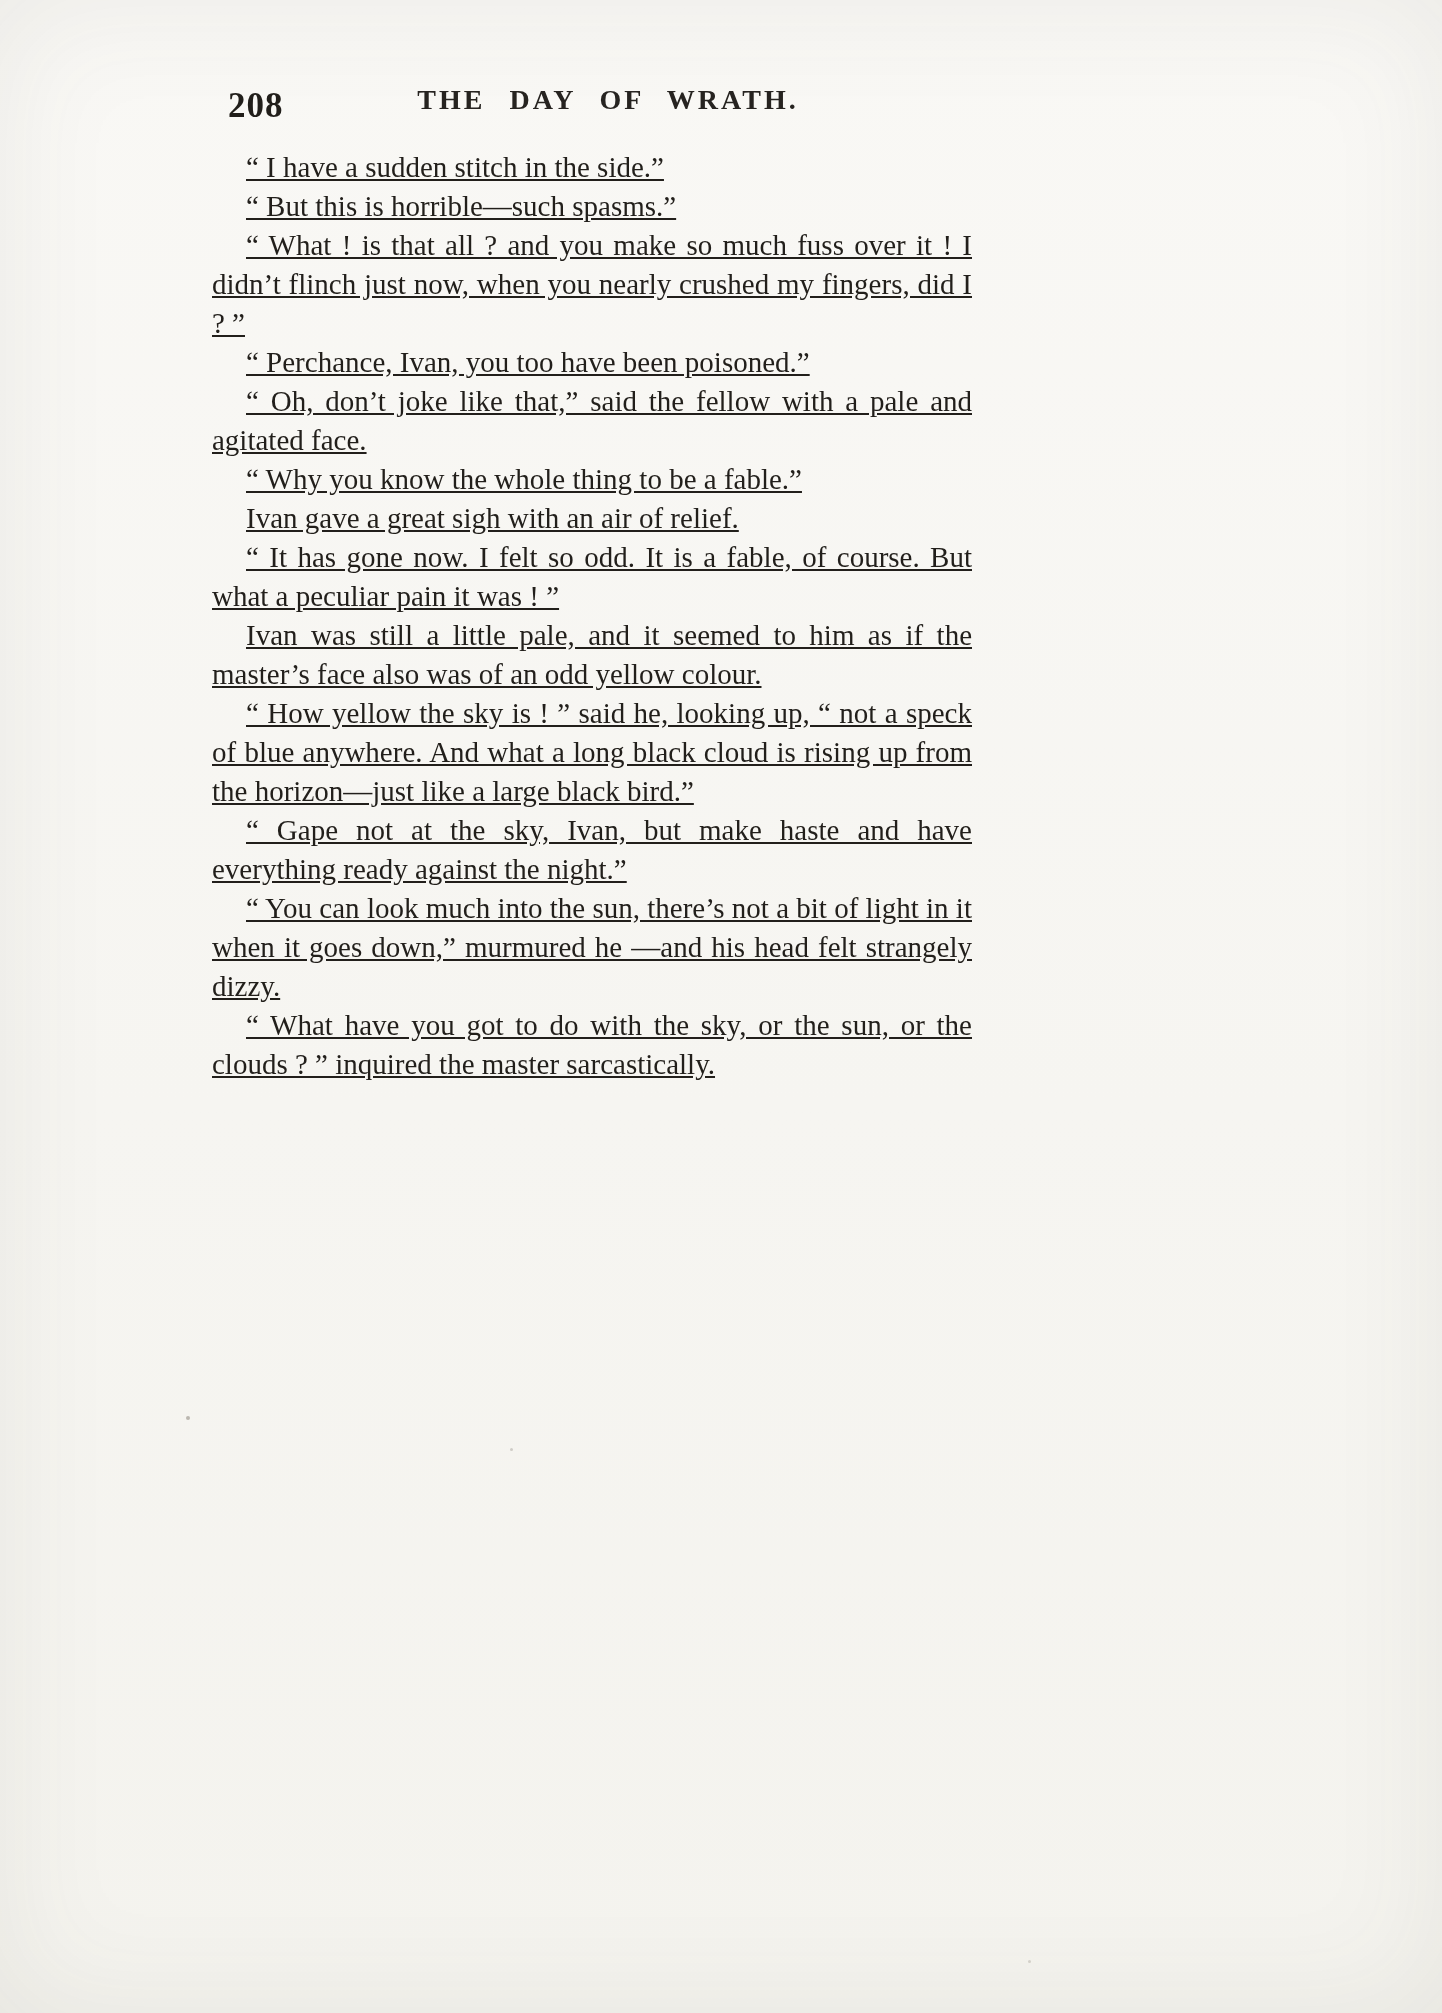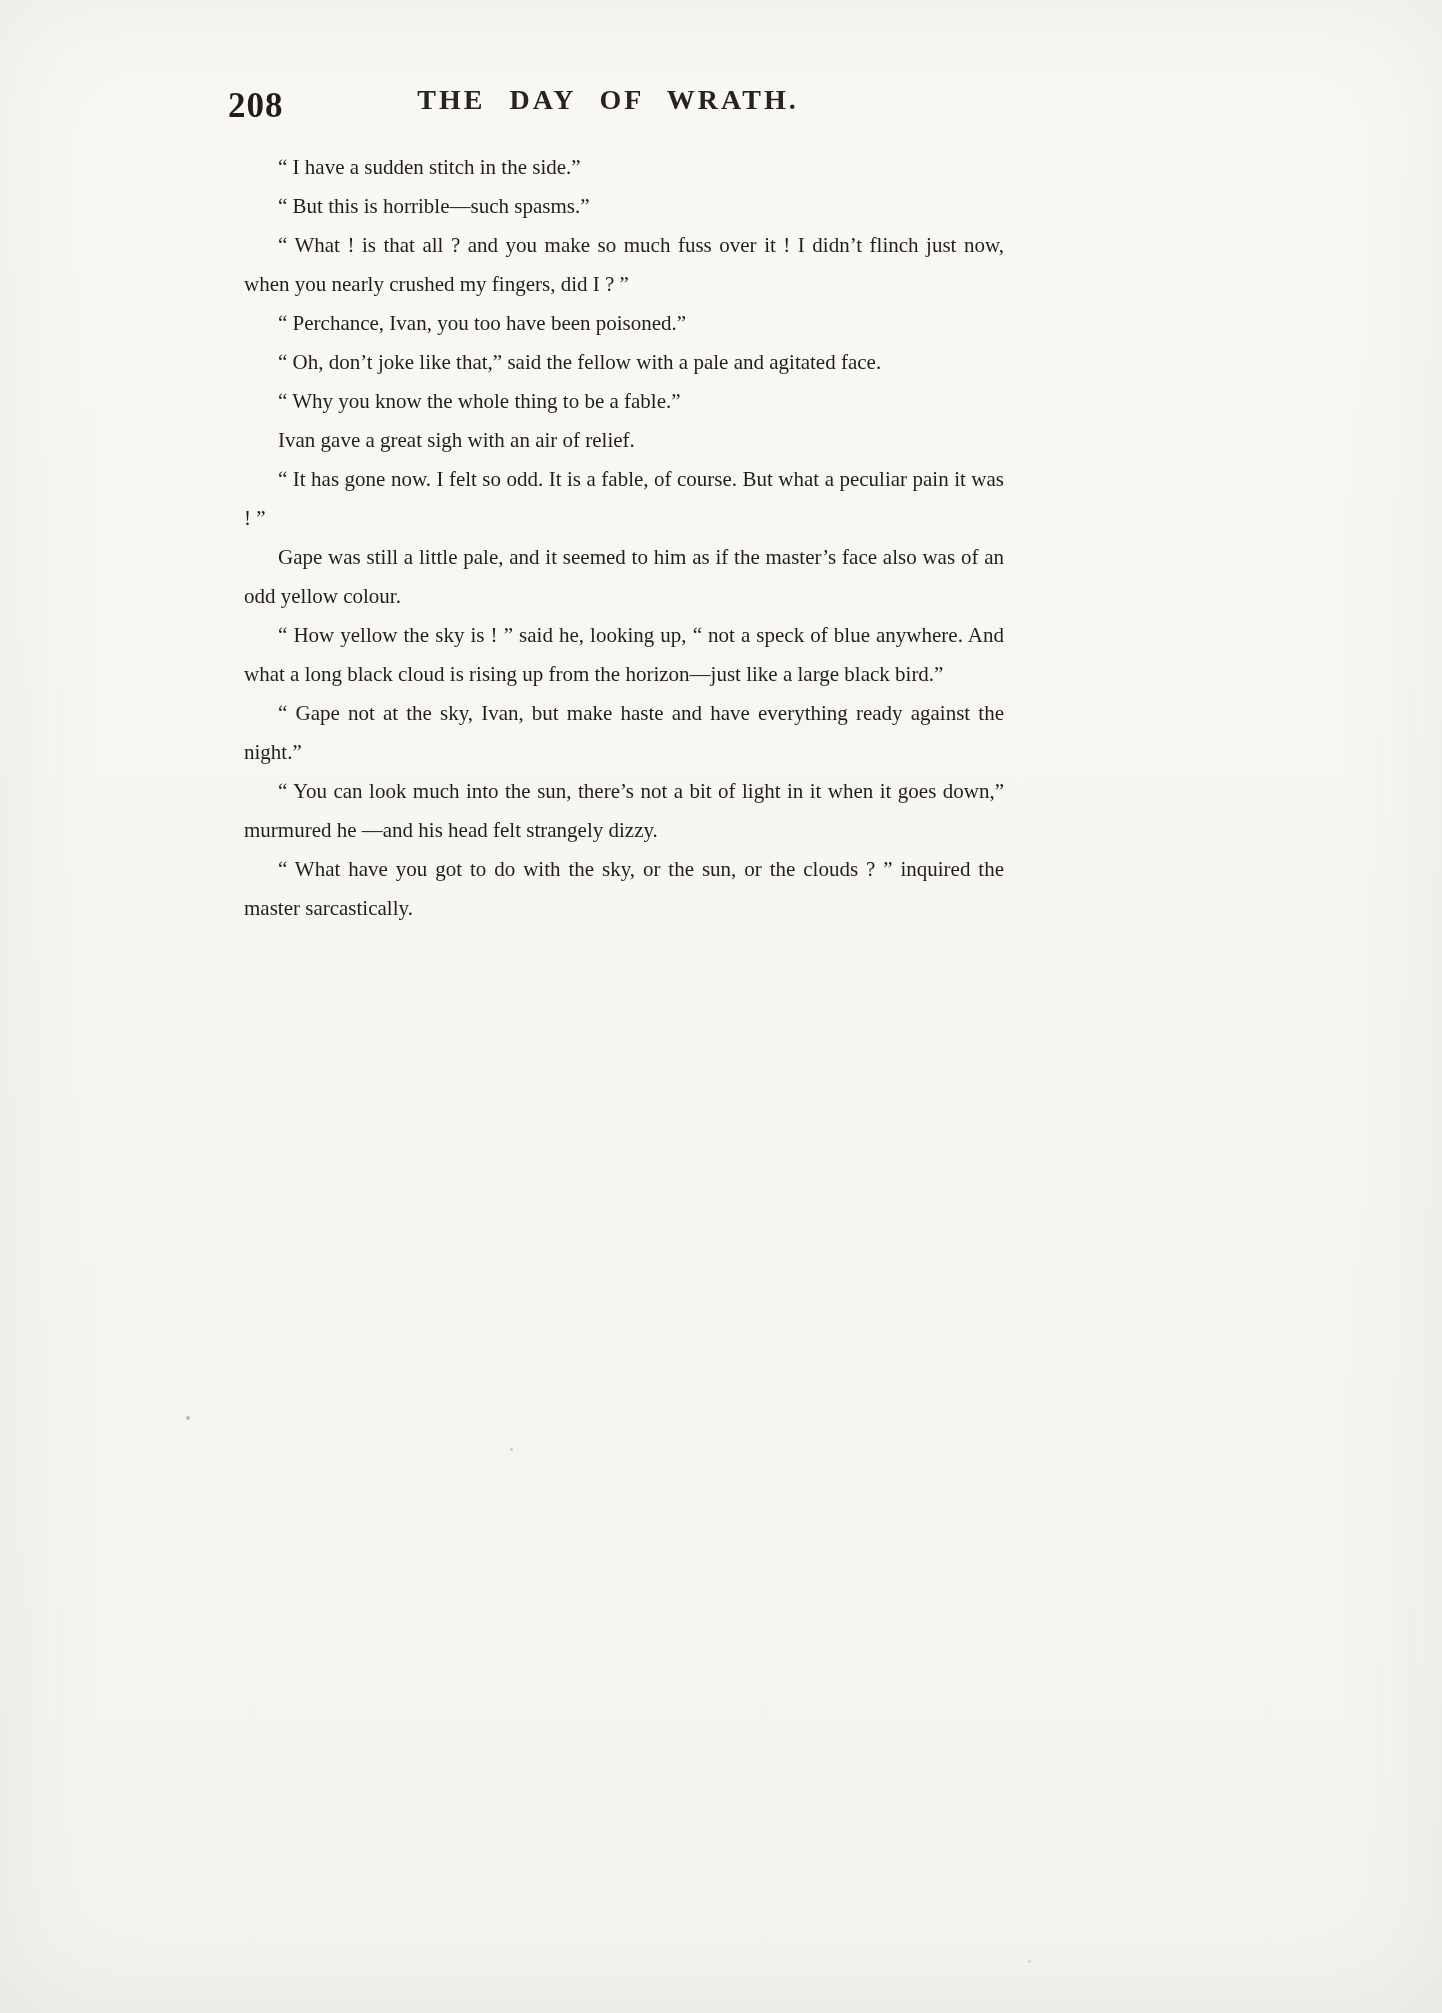--- a/index.html
+++ b/index.html
@@ -45,27 +45,28 @@
     display: block;
     text-align: center;
     letter-spacing: 3px;
     word-spacing: 14px;
     color: #262320;
     font-family: Liberation Serif, serif;
   }
 
   .text-block {
     position: absolute;
-    left: 244px;
+    left: 212px;
     top: 148px;
     width: 760px;
-    font-size: 21px;
+    font-size: 29px;
     line-height: 39px;
     text-align: justify;
     color: #221f1b;
+    text-decoration: underline;
   }
 
   .text-block p {
     margin: 0;
     text-indent: 34px;
   }
 
   
   .speck {
     position: absolute;
@@ -89,21 +90,21 @@
 
   <main class="text-block">
     <p>“ I have a sudden stitch in the side.”</p>
     <p>“ But this is horrible—such spasms.”</p>
     <p>“ What !  is that all ?  and you make so much fuss over it !   I didn’t flinch just now, when you nearly crushed my fingers, did I ? ”</p>
     <p>“ Perchance, Ivan, you too have been poisoned.”</p>
     <p>“ Oh, don’t joke like that,” said the fellow with a pale and agitated face.</p>
     <p>“ Why you know the whole thing to be a fable.”</p>
     <p>Ivan gave a great sigh with an air of relief.</p>
     <p>“ It has gone now.   I felt so odd.   It is a fable, of course.   But what a peculiar pain it was ! ”</p>
-    <p>Gape was still a little pale, and it seemed to him as if the master’s face also was of an odd yellow colour.</p>
+    <p>Ivan was still a little pale, and it seemed to him as if the master’s face also was of an odd yellow colour.</p>
     <p>“ How yellow the sky is ! ” said he, looking up, “ not a speck of blue anywhere.   And what a long black cloud is rising up from the horizon—just like a large black bird.”</p>
     <p>“ Gape not at the sky, Ivan, but make haste and have everything ready against the night.”</p>
     <p>“ You can look much into the sun, there’s not a bit of light in it when it goes down,” murmured he —and his head felt strangely dizzy.</p>
     <p>“ What have you got to do with the sky, or the sun, or the clouds ? ” inquired the master sarcastically.</p>
   </main>
 
   <span class="speck speck-1"></span>
   <span class="speck speck-2"></span>
   <span class="speck speck-3"></span>
 

